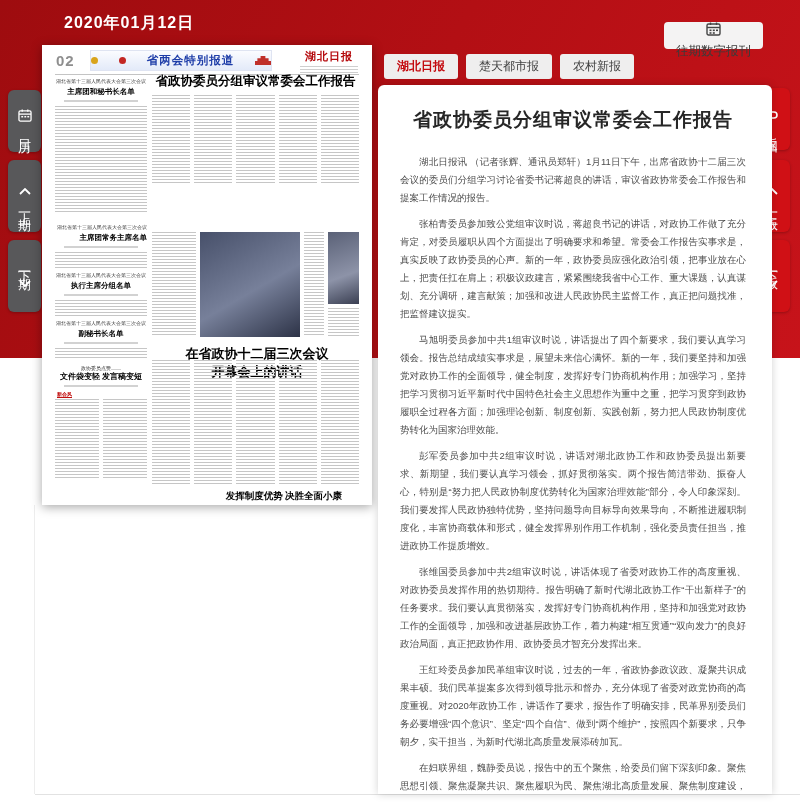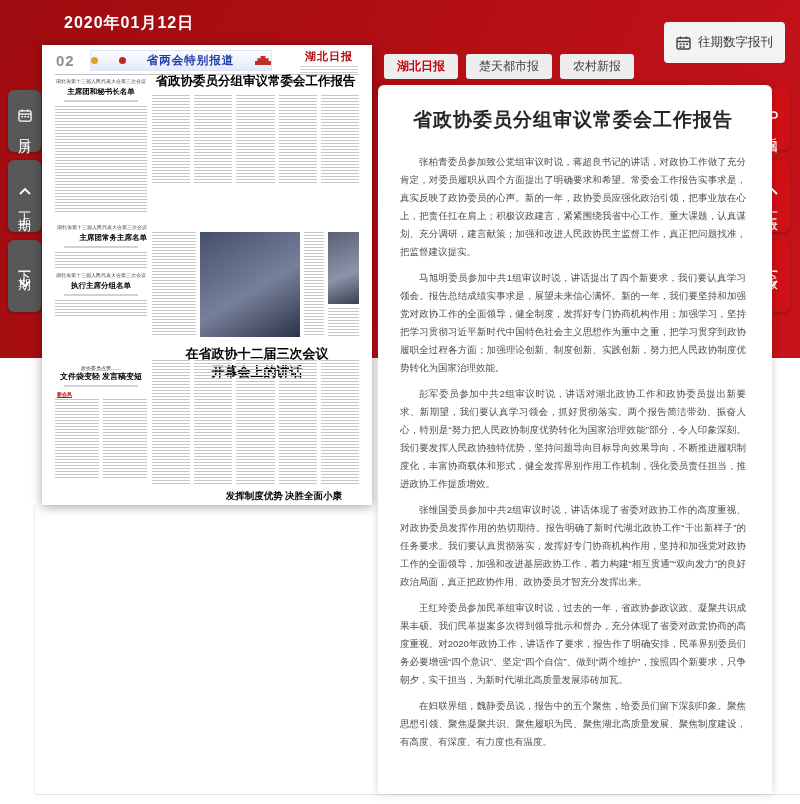--- a/index.html
+++ b/index.html
@@ -6,22 +6,22 @@
   body{width:800px;height:804px;position:relative;overflow:hidden;background:#ffffff;
        font-family:"Liberation Sans","DejaVu Sans",sans-serif;}
   
   .red-bg{position:absolute;left:0;top:0;width:800px;height:358px;
           background:linear-gradient(118deg,#9e0c0f 0%,#b30f14 48%,#c7131a 100%);}
   .hairline-bottom{position:absolute;left:35px;top:794px;width:765px;height:1px;background:#e2e2e2;}
   .hairline-left{position:absolute;left:34px;top:505px;width:1px;height:289px;background:#ededed;}
   
   .date{position:absolute;left:64px;top:13px;color:#ffffff;font-size:16px;font-weight:bold;letter-spacing:1px;}
   
-  .archive-btn{position:absolute;left:664px;top:22px;height:41px;padding:0 12px;background:#f4f3f3;
-               border-radius:4px;display:flex;align-items:center;gap:7px;font-size:12.5px;color:#3b3b3b;cursor:pointer;}
+  .archive-btn{position:absolute;left:664px;top:22px;height:27px;padding:0 12px;background:#f4f3f3;
+               border-radius:4px;display:flex;align-items:center;gap:7px;font-size:12.5px;color:#3b3b3b;cursor:pointer;flex-direction:column;}
   .archive-btn svg{display:block;}
   
   .tabs{position:absolute;left:384px;top:54px;display:flex;gap:8px;}
   .tab{height:25px;padding:0 13px;background:#efeeee;border-radius:3px;display:flex;align-items:center;
        font-size:12px;color:#424242;cursor:pointer;}
   .tab.active{color:#c3090e;font-weight:bold;}
   
   .side-btn{position:absolute;width:33px;border-radius:6px;color:#fff;display:flex;flex-direction:column;
             align-items:center;justify-content:center;gap:3px;cursor:pointer;box-shadow:0 1px 3px rgba(0,0,0,.25);}
   .side-btn.gray{left:8px;background:#58585a;}
@@ -195,20 +195,26 @@
     <div class="np-sec-title">主席团常务主席名单</div>
     <div class="np-note"></div>
     <div class="mt" style="height:16px;"></div>
   </div>
   <div class="np np-sec" style="top:228px;">
     <div class="np-meeting">湖北省第十三届人民代表大会第三次会议</div>
     <div class="np-sec-title">执行主席分组名单</div>
     <div class="np-note"></div>
     <div class="mt" style="height:16px;"></div>
   </div>
+  <div class="np np-sec" style="top:276px;">
+    <div class="np-meeting">湖北省第十三届人民代表大会第三次会议</div>
+    <div class="np-sec-title">副秘书长名单</div>
+    <div class="np-note"></div>
+    <div class="mt" style="height:12px;"></div>
+  </div>
 
   <div class="np np-sec" style="top:320px;">
     <div class="np-kicker">政协委员点赞——</div>
     <div class="np-spot-title">文件袋变轻 发言稿变短</div>
     <div class="np-note"></div>
     <div style="position:relative;height:88px;">
       <span class="np-tag">新会风</span>
       <div class="cols" style="left:0;top:8px;width:92px;height:80px;">
           <i></i>
           <i></i>
@@ -244,20 +250,21 @@
       <i></i>
     </div>
   <div class="np np-sec2-head">发挥制度优势 决胜全面小康</div>
   <div class="cols" style="left:130px;top:458px;width:170px;height:0px;"></div>
 </div>
 
 <div class="article-panel">
   <h1 class="article-title">省政协委员分组审议常委会工作报告</h1>
   <div class="article-body">
 
+      <p>湖北日报讯 （记者张辉、通讯员郑轩）1月11日下午，出席省政协十二届三次会议的委员们分组学习讨论省委书记蒋超良的讲话，审议省政协常委会工作报告和提案工作情况的报告。</p>
 
       <p>张柏青委员参加致公党组审议时说，蒋超良书记的讲话，对政协工作做了充分肯定，对委员履职从四个方面提出了明确要求和希望。常委会工作报告实事求是，真实反映了政协委员的心声。新的一年，政协委员应强化政治引领，把事业放在心上，把责任扛在肩上；积极议政建言，紧紧围绕我省中心工作、重大课题，认真谋划、充分调研，建言献策；加强和改进人民政协民主监督工作，真正把问题找准，把监督建议提实。</p>
 
       <p>马旭明委员参加中共1组审议时说，讲话提出了四个新要求，我们要认真学习领会。报告总结成绩实事求是，展望未来信心满怀。新的一年，我们要坚持和加强党对政协工作的全面领导，健全制度，发挥好专门协商机构作用；加强学习，坚持把学习贯彻习近平新时代中国特色社会主义思想作为重中之重，把学习贯穿到政协履职全过程各方面；加强理论创新、制度创新、实践创新，努力把人民政协制度优势转化为国家治理效能。</p>
 
       <p>彭军委员参加中共2组审议时说，讲话对湖北政协工作和政协委员提出新要求、新期望，我们要认真学习领会，抓好贯彻落实。两个报告简洁带劲、振奋人心，特别是“努力把人民政协制度优势转化为国家治理效能”部分，令人印象深刻。我们要发挥人民政协独特优势，坚持问题导向目标导向效果导向，不断推进履职制度化，丰富协商载体和形式，健全发挥界别作用工作机制，强化委员责任担当，推进政协工作提质增效。</p>
 
       <p>张维国委员参加中共2组审议时说，讲话体现了省委对政协工作的高度重视、对政协委员发挥作用的热切期待。报告明确了新时代湖北政协工作“干出新样子”的任务要求。我们要认真贯彻落实，发挥好专门协商机构作用，坚持和加强党对政协工作的全面领导，加强和改进基层政协工作，着力构建“相互贯通”“双向发力”的良好政治局面，真正把政协作用、政协委员才智充分发挥出来。</p>
 
       <p>王红玲委员参加民革组审议时说，过去的一年，省政协参政议政、凝聚共识成果丰硕。我们民革提案多次得到领导批示和督办，充分体现了省委对政党协商的高度重视。对2020年政协工作，讲话作了要求，报告作了明确安排，民革界别委员们务必要增强“四个意识”、坚定“四个自信”、做到“两个维护”，按照四个新要求，只争朝夕，实干担当，为新时代湖北高质量发展添砖加瓦。</p>

